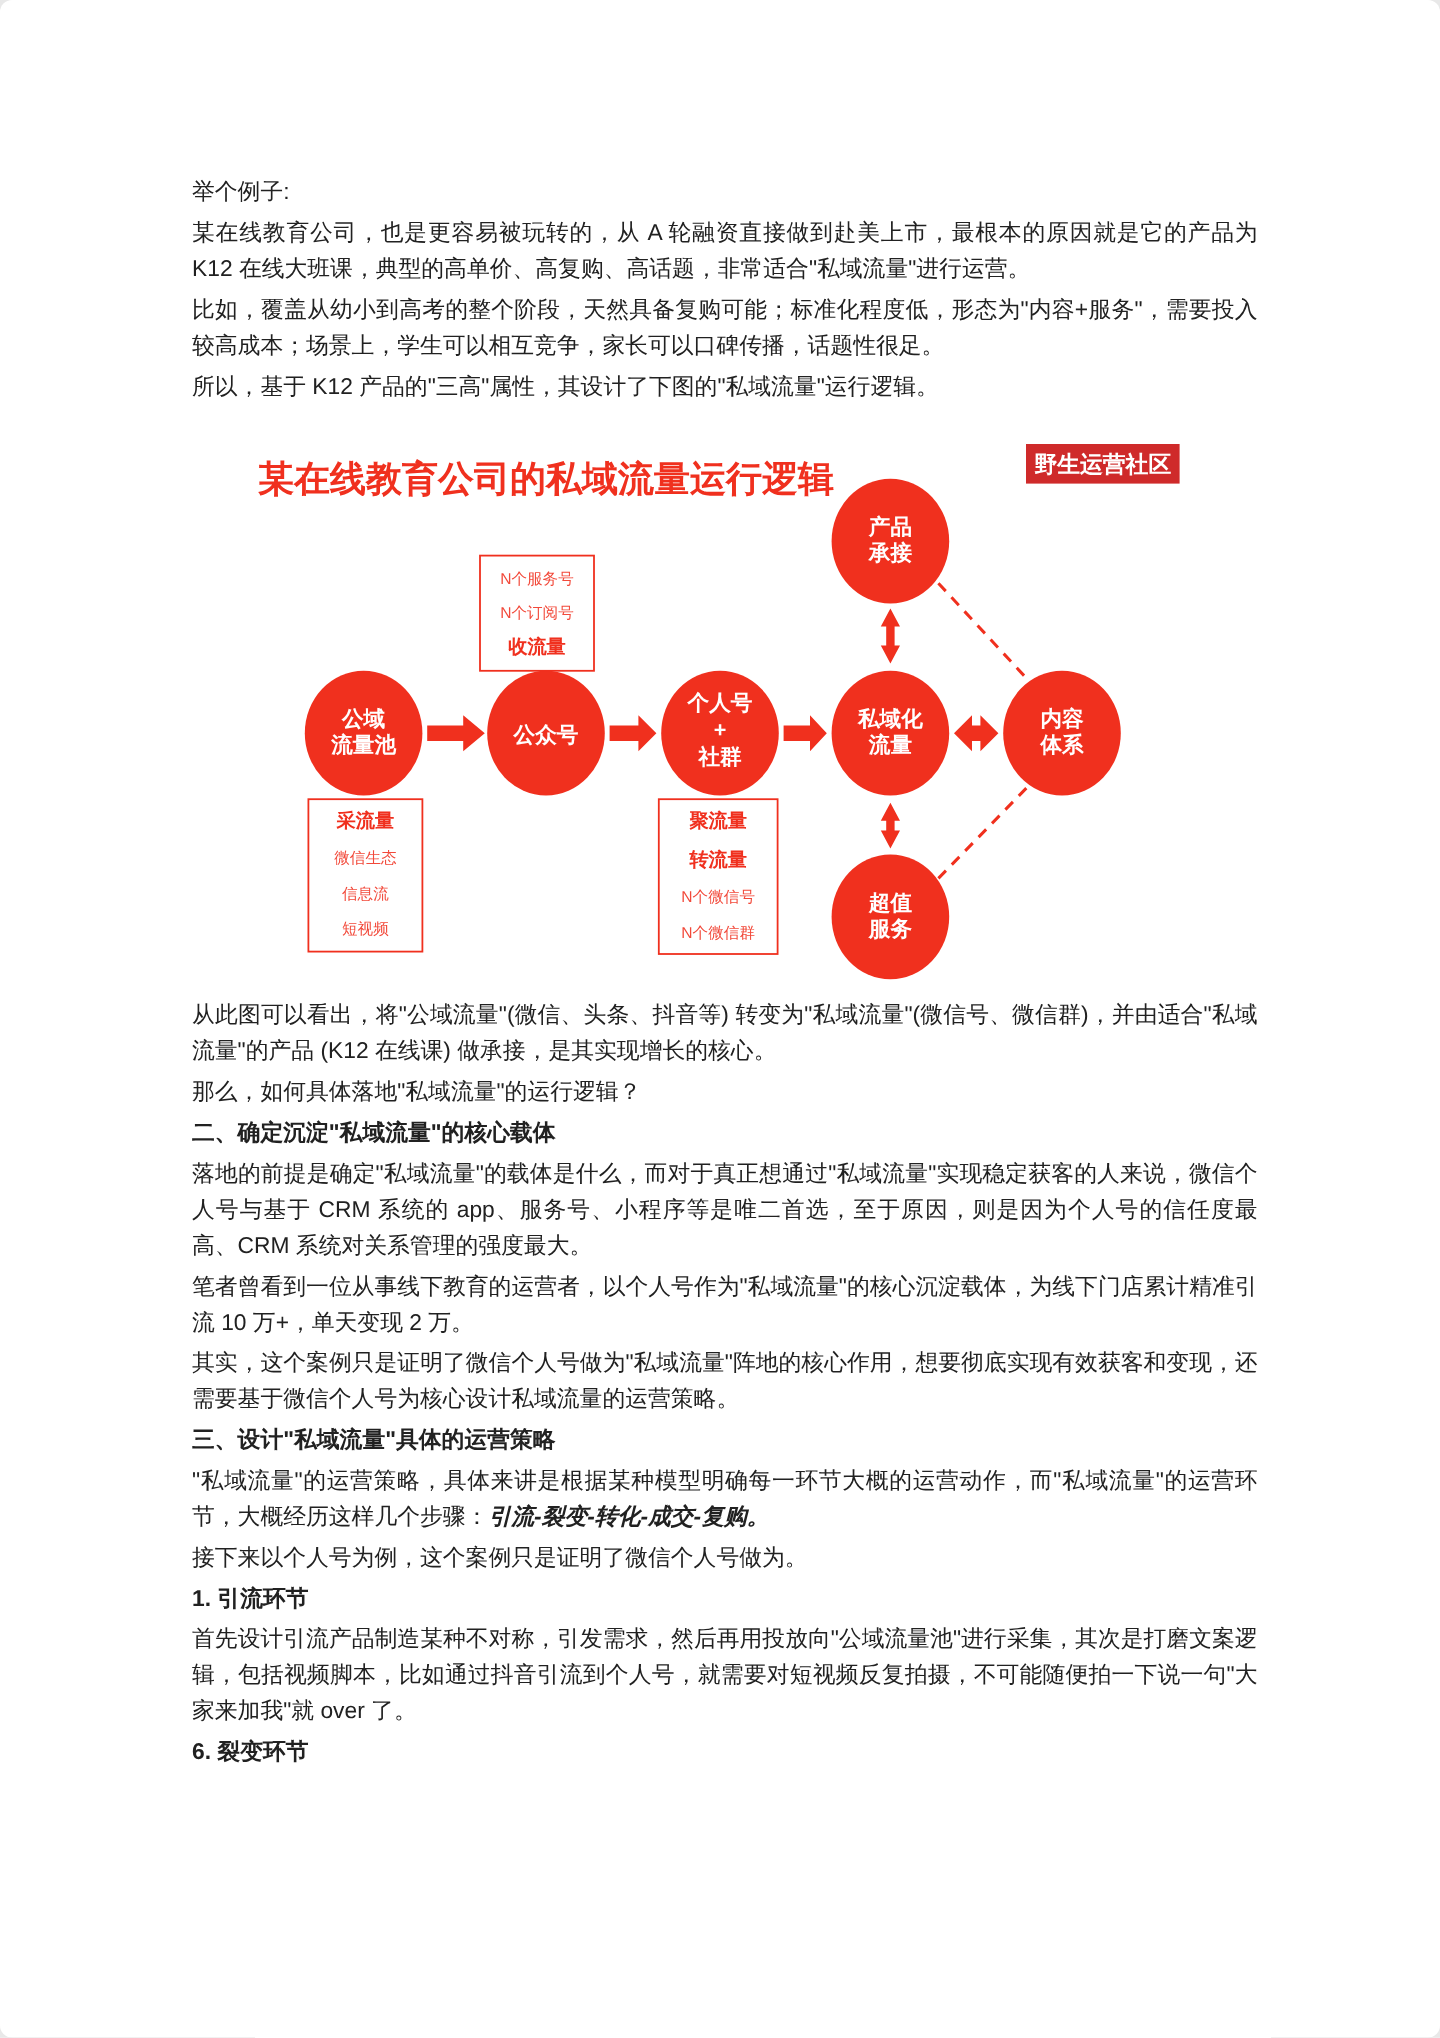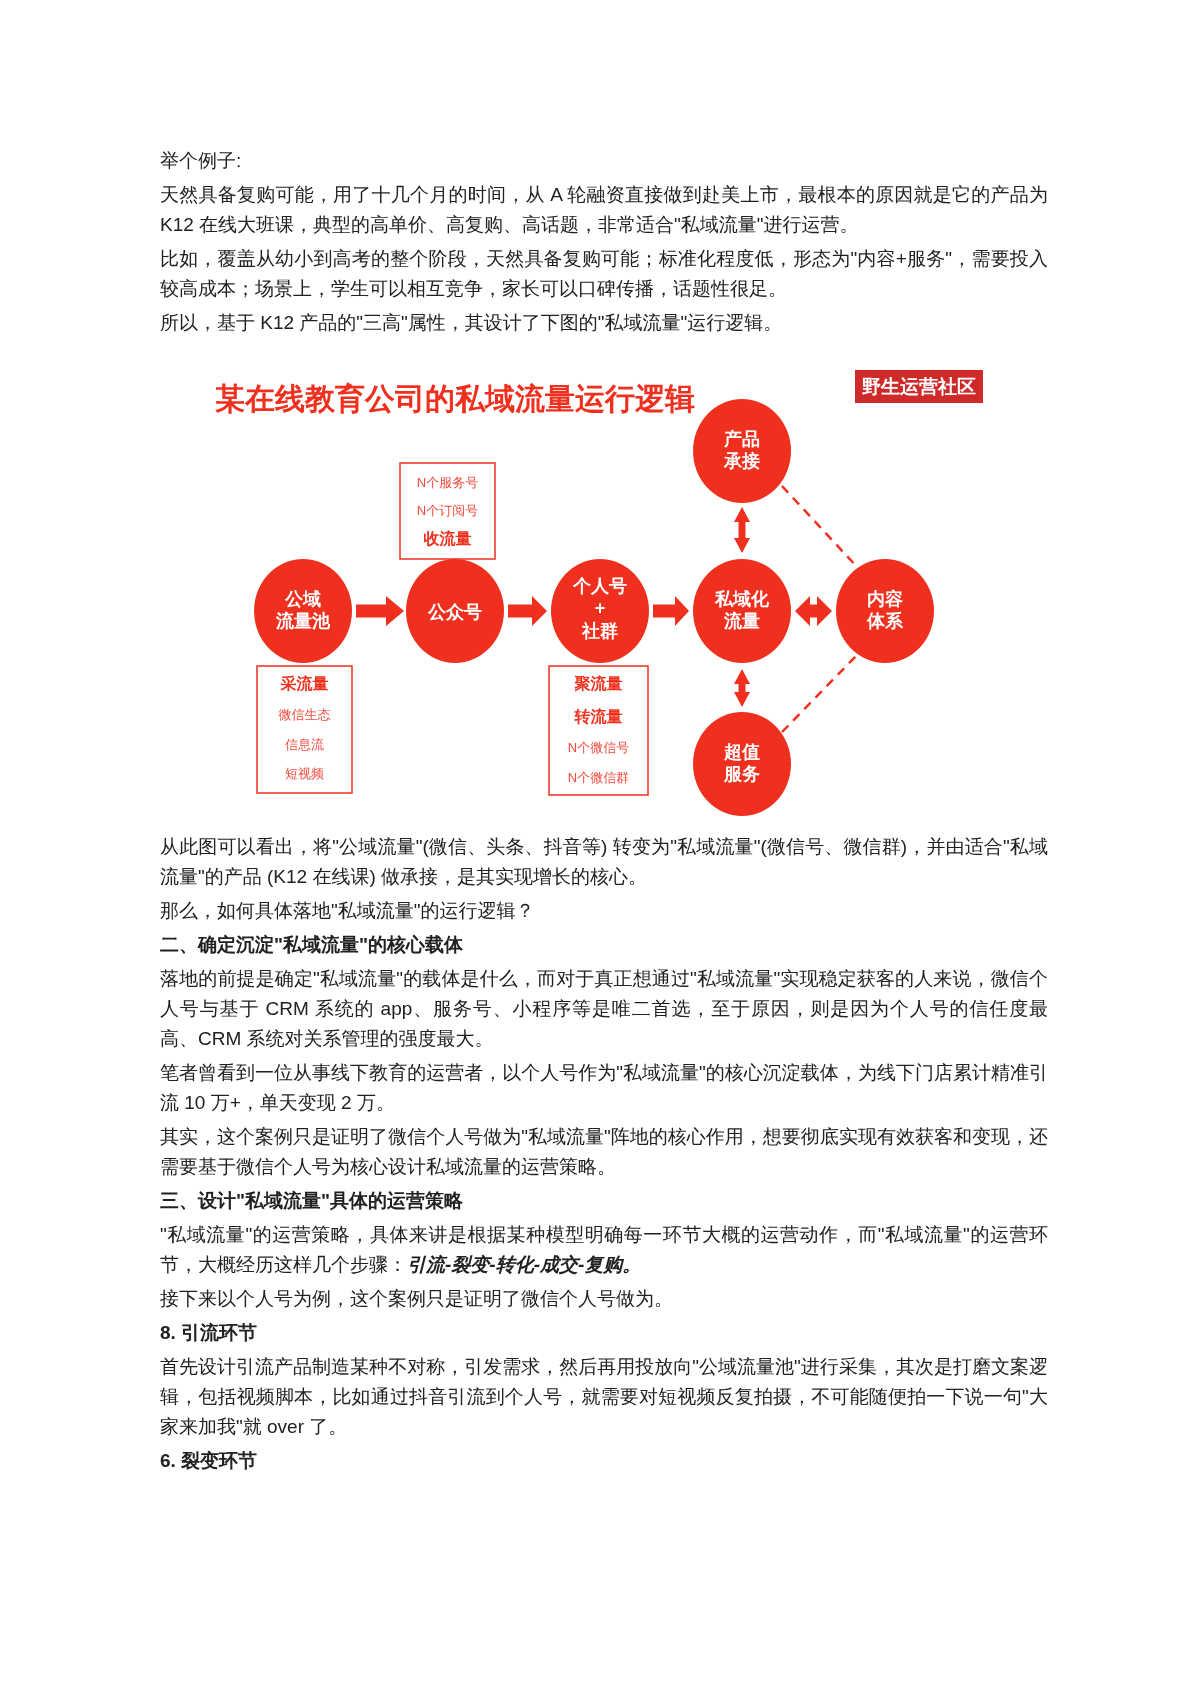--- a/index.html
+++ b/index.html
@@ -4,20 +4,21 @@
 <style>
   html,body{margin:0;padding:0;background:#e8e8e8;}
   .page{
     position:relative;
     width:1200px;height:1698px;
     margin:0 auto;
     background:#ffffff;
     font-family:"Liberation Sans","DejaVu Sans",sans-serif;
     color:#212121;
     overflow:hidden;
+    border-radius:10px;
   }
   .textblock{
     position:absolute;
     left:160px;
     width:888px;
     font-size:19px;
     line-height:30px;
     text-align:justify;
   }
   .textblock p{margin:0 0 4px 0;}
@@ -41,21 +42,21 @@
   .box-item-bold{fill:#f0301e;font-size:16px;font-weight:700;text-anchor:middle;}
   .dash{stroke:#f0301e;stroke-width:2.5;stroke-dasharray:9 7;fill:none;}
 </style>
 </head>
 <body>
 
 <div class="page">
 
   <div id="block1" class="textblock">
     <p>举个例子:</p>
-    <p>天然具备复购可能，用了十几个月的时间，从 A 轮融资直接做到赴美上市，最根本的原因就是它的产品为 K12 在线大班课，典型的高单价、高复购、高话题，非常适合"私域流量"进行运营。</p>
+    <p>某在线教育公司，也是更容易被玩转的，从 A 轮融资直接做到赴美上市，最根本的原因就是它的产品为 K12 在线大班课，典型的高单价、高复购、高话题，非常适合"私域流量"进行运营。</p>
     <p>比如，覆盖从幼小到高考的整个阶段，天然具备复购可能；标准化程度低，形态为"内容+服务"，需要投入较高成本；场景上，学生可以相互竞争，家长可以口碑传播，话题性很足。</p>
     <p>所以，基于 K12 产品的"三高"属性，其设计了下图的"私域流量"运行逻辑。</p>
   </div>
 
   <div class="diagram">
     <svg width="820" height="475" viewBox="0 0 820 475" xmlns="http://www.w3.org/2000/svg">
 
       <text x="25" y="65" class="diagram-title">某在线教育公司的私域流量运行逻辑</text>
 
       <g>
@@ -137,18 +138,18 @@
   <div id="block2" class="textblock">
     <p>从此图可以看出，将"公域流量"(微信、头条、抖音等) 转变为"私域流量"(微信号、微信群)，并由适合"私域流量"的产品 (K12 在线课) 做承接，是其实现增长的核心。</p>
     <p>那么，如何具体落地"私域流量"的运行逻辑？</p>
     <p class="heading">二、确定沉淀"私域流量"的核心载体</p>
     <p>落地的前提是确定"私域流量"的载体是什么，而对于真正想通过"私域流量"实现稳定获客的人来说，微信个人号与基于 CRM 系统的 app、服务号、小程序等是唯二首选，至于原因，则是因为个人号的信任度最高、CRM 系统对关系管理的强度最大。</p>
     <p>笔者曾看到一位从事线下教育的运营者，以个人号作为"私域流量"的核心沉淀载体，为线下门店累计精准引流 10 万+，单天变现 2 万。</p>
     <p>其实，这个案例只是证明了微信个人号做为"私域流量"阵地的核心作用，想要彻底实现有效获客和变现，还需要基于微信个人号为核心设计私域流量的运营策略。</p>
     <p class="heading">三、设计"私域流量"具体的运营策略</p>
     <p><span>"私域流量"的运营策略，具体来讲是根据某种模型明确每一环节大概的运营动作，而"私域流量"的运营环节，大概经历这样几个步骤：</span><span class="b">引流-裂变-转化-成交-复购。</span></p>
     <p>接下来以个人号为例，这个案例只是证明了微信个人号做为。</p>
-    <p class="heading">8. 引流环节</p>
+    <p class="heading">1. 引流环节</p>
     <p>首先设计引流产品制造某种不对称，引发需求，然后再用投放向"公域流量池"进行采集，其次是打磨文案逻辑，包括视频脚本，比如通过抖音引流到个人号，就需要对短视频反复拍摄，不可能随便拍一下说一句"大家来加我"就 over 了。</p>
     <p class="heading">6. 裂变环节</p>
   </div>
 
 </div>
 
 </body></html>

